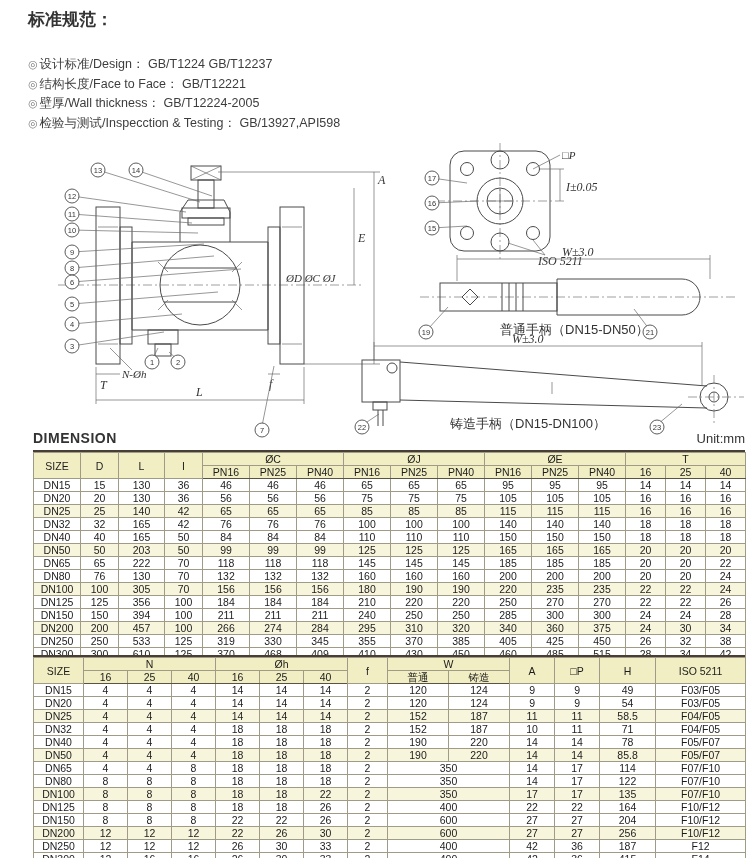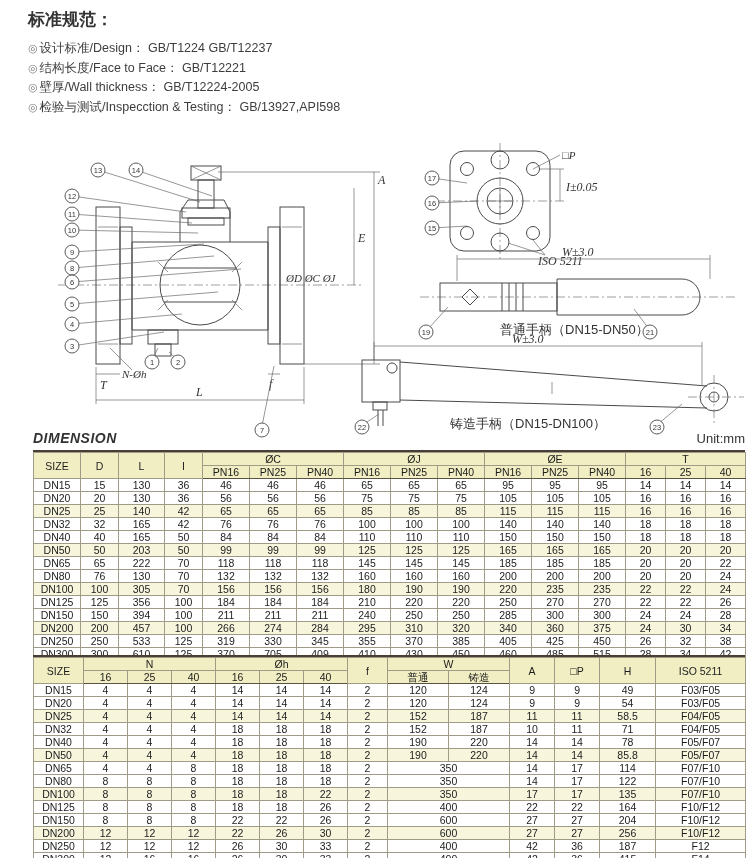--- a/index.html
+++ b/index.html
@@ -11,36 +11,36 @@
     --line:#4a4a4a;
   }
   *{box-sizing:border-box;}
   html,body{margin:0;padding:0;}
   body{
     width:750px;height:858px;position:relative;overflow:hidden;background:#ffffff;
     font-family:"Liberation Sans", sans-serif;color:var(--ink);
   }
   
   .standards{position:absolute;left:28px;top:8px;width:480px;}
-  .std-title{font-size:17px;font-weight:bold;color:#343434;margin:0 0 8px 0;}
+  .std-title{font-size:17px;font-weight:bold;color:#343434;margin:0 0 24px 0;}
   .std-item{font-size:12.5px;color:#3d3d3d;line-height:19.5px;white-space:nowrap;}
   .std-item .bullet{font-size:11px;color:#777;margin-right:2px;}
   
   svg{position:absolute;overflow:visible;}
   .ln{fill:none;stroke:var(--line);stroke-width:1;}
   .thin{fill:none;stroke:#6a6a6a;stroke-width:0.7;}
   .cl{fill:none;stroke:#777;stroke-width:0.7;stroke-dasharray:9 3 2 3;}
   .bln circle{fill:#fff;stroke:var(--line);stroke-width:0.9;}
   .bln text{font:7.5px "Liberation Sans",sans-serif;fill:#333;text-anchor:middle;}
   .lbl{font:italic 11px "Liberation Serif",serif;fill:#333;}
   .lbl-lg{font:italic 12px "Liberation Serif",serif;fill:#333;}
   .cap{font:13px "Liberation Sans",sans-serif;fill:#333;}
   
   .dim-bar{position:absolute;left:33px;top:430px;width:712px;height:18px;}
-  .dim-title{position:absolute;left:0;top:0;font-size:14px;font-weight:bold;color:#333;letter-spacing:0.5px;font-style:italic;}
+  .dim-title{position:absolute;left:0;top:0;font-size:14px;font-weight:bold;color:#333;letter-spacing:0.5px;}
   .dim-unit{position:absolute;right:0;top:1px;font-size:13px;color:#333;}
   
   .tblwrap{position:absolute;left:33px;width:712px;border-top:2px solid var(--border-dark);border-bottom:2px solid var(--border-dark);}
   .t1wrap{top:450px;}
   .t2wrap{top:655px;}
   table.dimtable{border-collapse:collapse;table-layout:fixed;width:712px;font-size:10.5px;}
   .dimtable th,.dimtable td{
     border:1px solid var(--grid);text-align:center;vertical-align:middle;
     padding:0;height:12px;line-height:12px;font-weight:normal;color:#1c1c1c;white-space:nowrap;overflow:hidden;
   }
@@ -566,21 +566,21 @@
           <td>26</td>
           <td>32</td>
           <td>38</td>
         </tr>
         <tr>
           <td>DN300</td>
           <td>300</td>
           <td>610</td>
           <td>125</td>
           <td>370</td>
-          <td>705</td>
+          <td>468</td>
           <td>409</td>
           <td>410</td>
           <td>430</td>
           <td>450</td>
           <td>460</td>
           <td>485</td>
           <td>515</td>
           <td>28</td>
           <td>34</td>
           <td>42</td>

